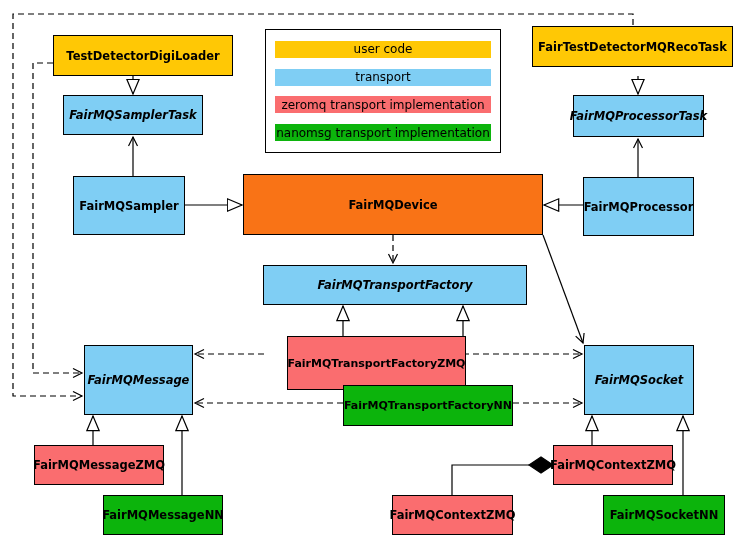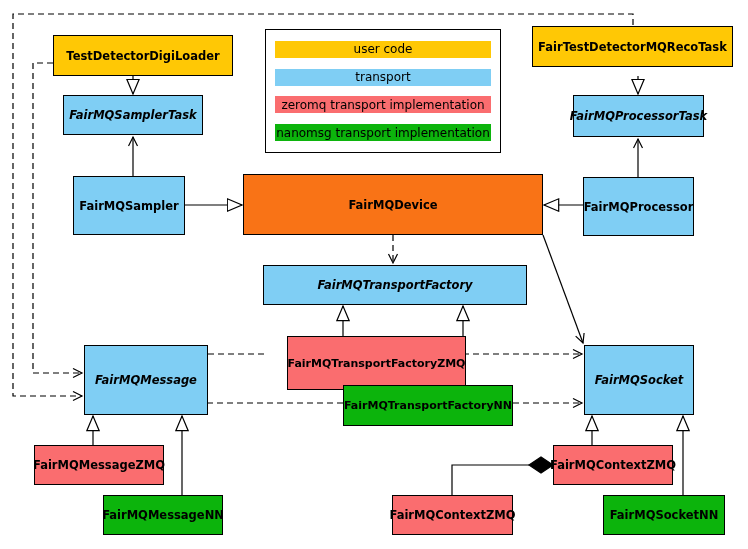--- a/index.html
+++ b/index.html
@@ -72,21 +72,21 @@
   <div class="node" style="left: 53px; top: 35px; width: 180px; height: 41px; background: rgb(255, 200, 5);">TestDetectorDigiLoader</div>
   <div class="node" style="left: 532px; top: 26px; width: 201px; height: 41px; background: rgb(255, 200, 5);">FairTestDetectorMQRecoTask</div>
   <div class="node abstract" style="left: 63px; top: 95px; width: 140px; height: 40px; background: rgb(127, 206, 244);">FairMQSamplerTask</div>
   <div class="node abstract" style="left: 573px; top: 95px; width: 131px; height: 42px; background: rgb(127, 206, 244);">FairMQProcessorTask</div>
   <div class="node" style="left: 73px; top: 176px; width: 112px; height: 59px; background: rgb(127, 206, 244);">FairMQSampler</div>
   <div class="node" style="left: 243px; top: 174px; width: 300px; height: 61px; background: #f97316;">FairMQDevice</div>
   <div class="node" style="left: 583px; top: 177px; width: 111px; height: 59px; background: rgb(127, 206, 244);">FairMQProcessor</div>
   <div class="node abstract" style="left: 263px; top: 265px; width: 264px; height: 40px; background: rgb(127, 206, 244);">FairMQTransportFactory</div>
   <div class="node" style="left: 264px; top: 336px; width: 179px; height: 54px; font-size: 11px; background: rgb(250, 109, 111); margin-left: 23px;">FairMQTransportFactoryZMQ</div>
   <div class="node" style="left: 343px; top: 385px; width: 170px; height: 41px; font-size: 11px; background: rgb(12, 180, 12);">FairMQTransportFactoryNN</div>
-  <div class="node abstract" style="left: 84px; top: 345px; width: 124px; height: 70px; background: rgb(127, 206, 244);">FairMQMessage</div>
+  <div class="node abstract" style="left: 84px; top: 345px; width: 109px; height: 70px; background: rgb(127, 206, 244);">FairMQMessage</div>
   <div class="node abstract" style="left: 584px; top: 345px; width: 110px; height: 70px; background: rgb(127, 206, 244);">FairMQSocket</div>
   <div class="node" style="left: 34px; top: 445px; width: 130px; height: 40px; background: rgb(250, 109, 111);">FairMQMessageZMQ</div>
   <div class="node" style="left: 103px; top: 495px; width: 120px; height: 40px; background: rgb(12, 180, 12);">FairMQMessageNN</div>
   <div class="node" style="left: 392px; top: 495px; width: 121px; height: 40px; background: rgb(250, 109, 111);">FairMQContextZMQ</div>
   <div class="node" style="left: 553px; top: 445px; width: 120px; height: 40px; background: rgb(250, 109, 111);">FairMQContextZMQ</div>
   <div class="node" style="left: 603px; top: 495px; width: 122px; height: 40px; background: rgb(12, 180, 12);">FairMQSocketNN</div>
 
 </div>
 
 </body></html>

